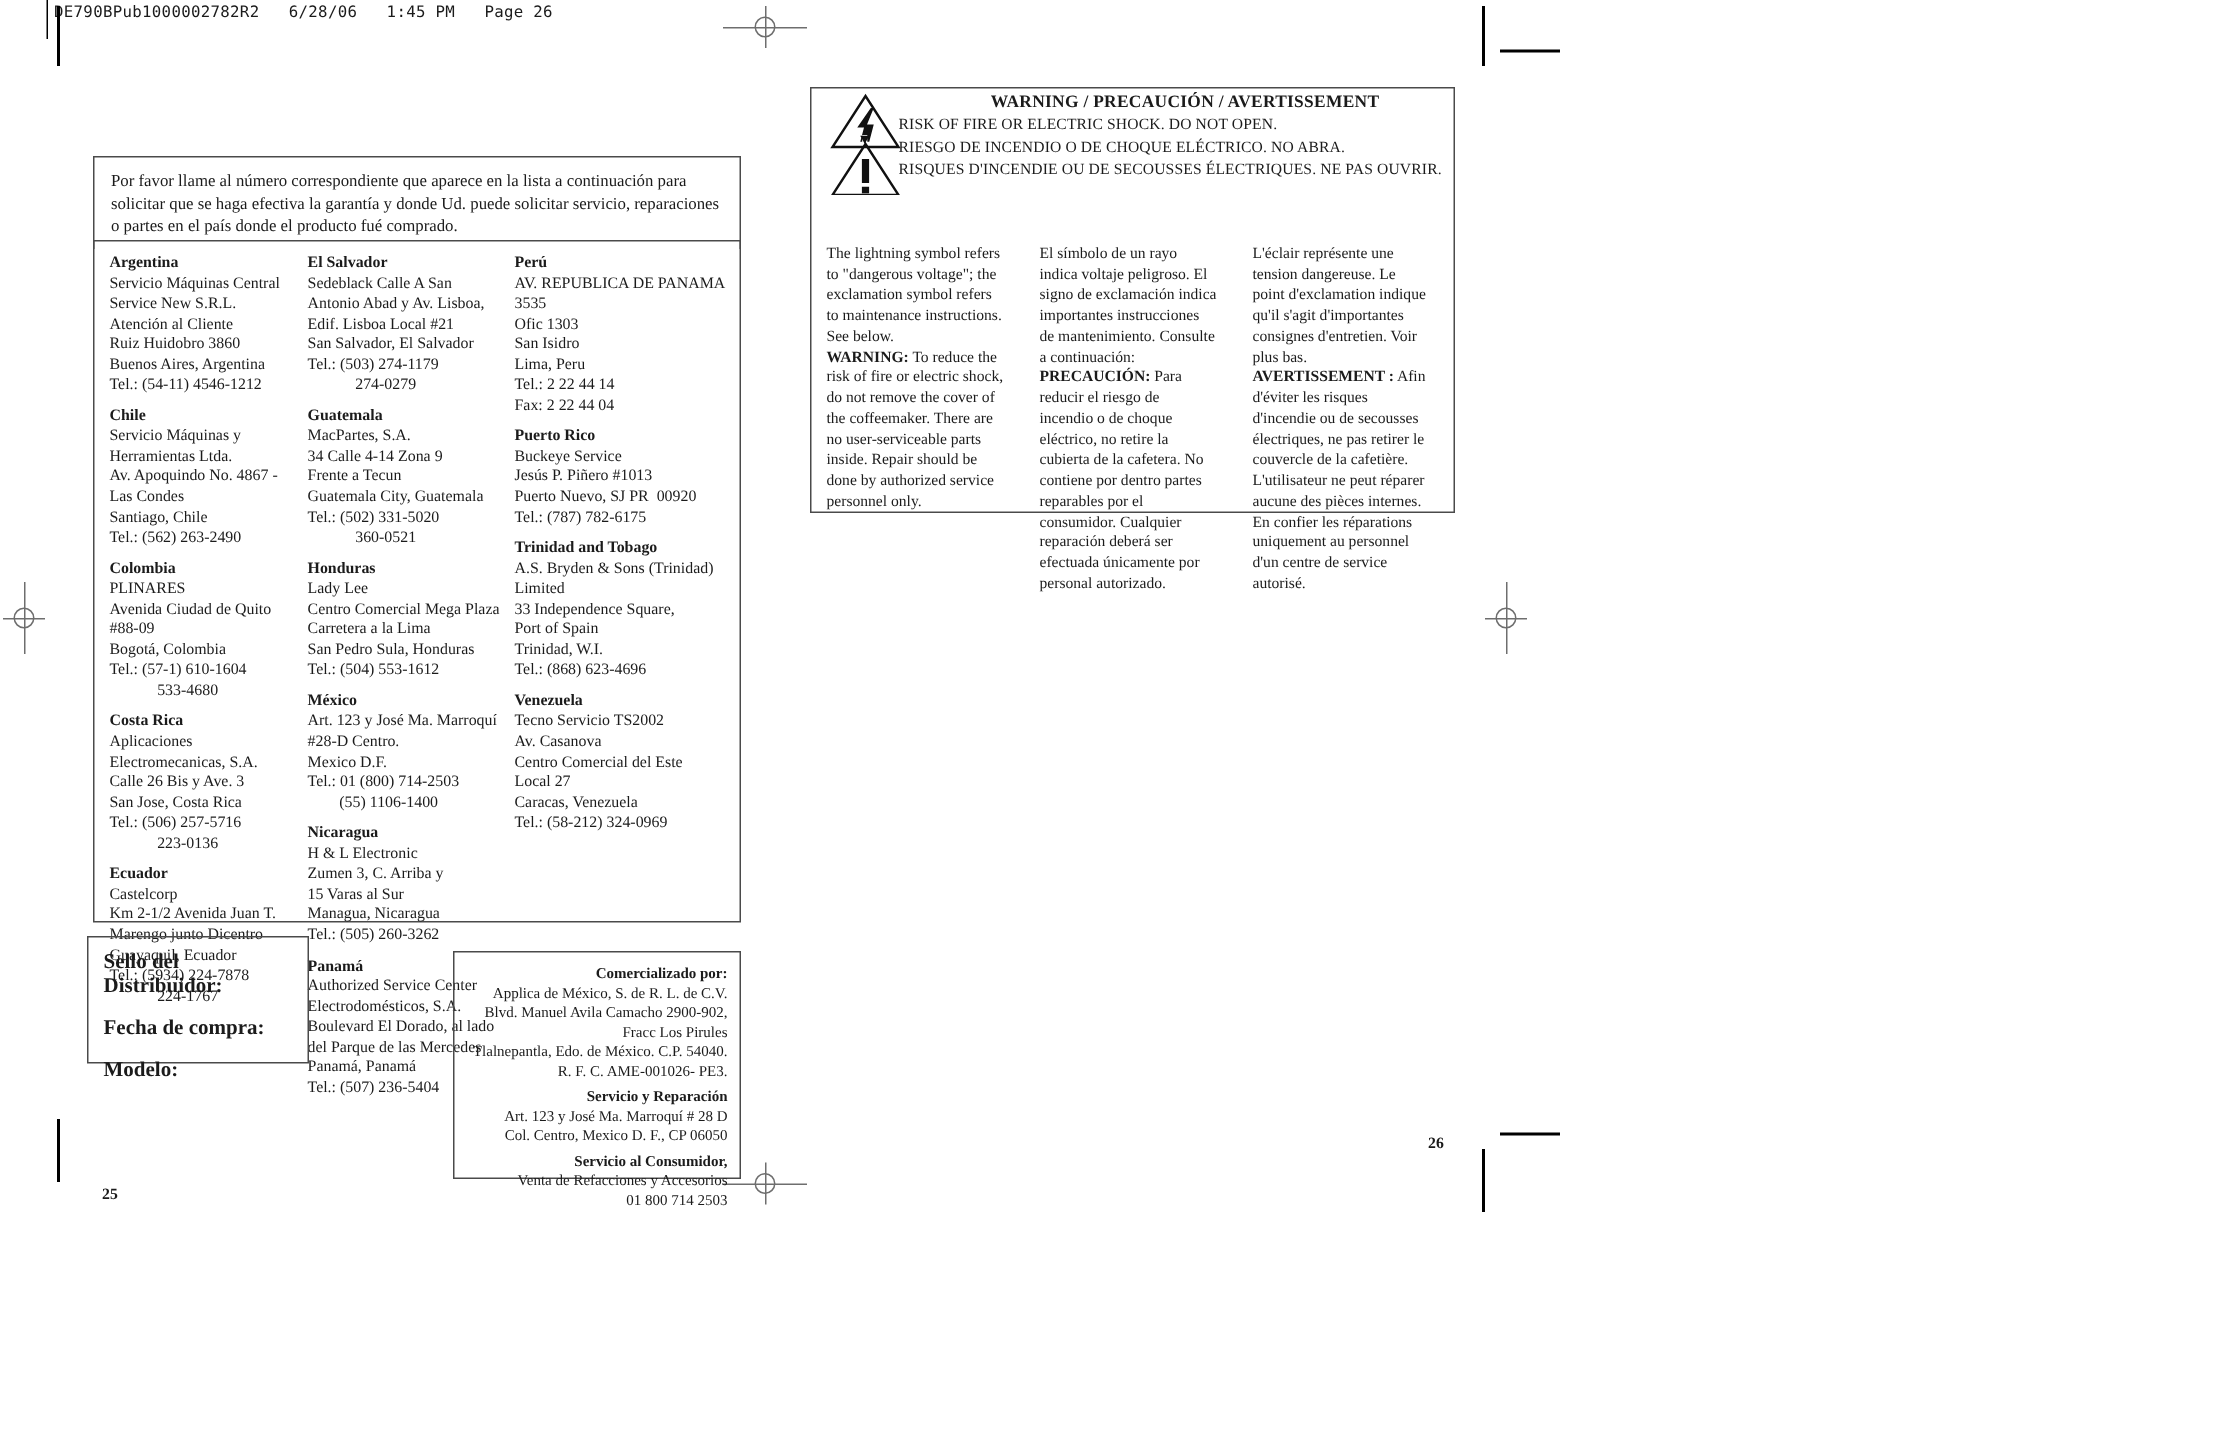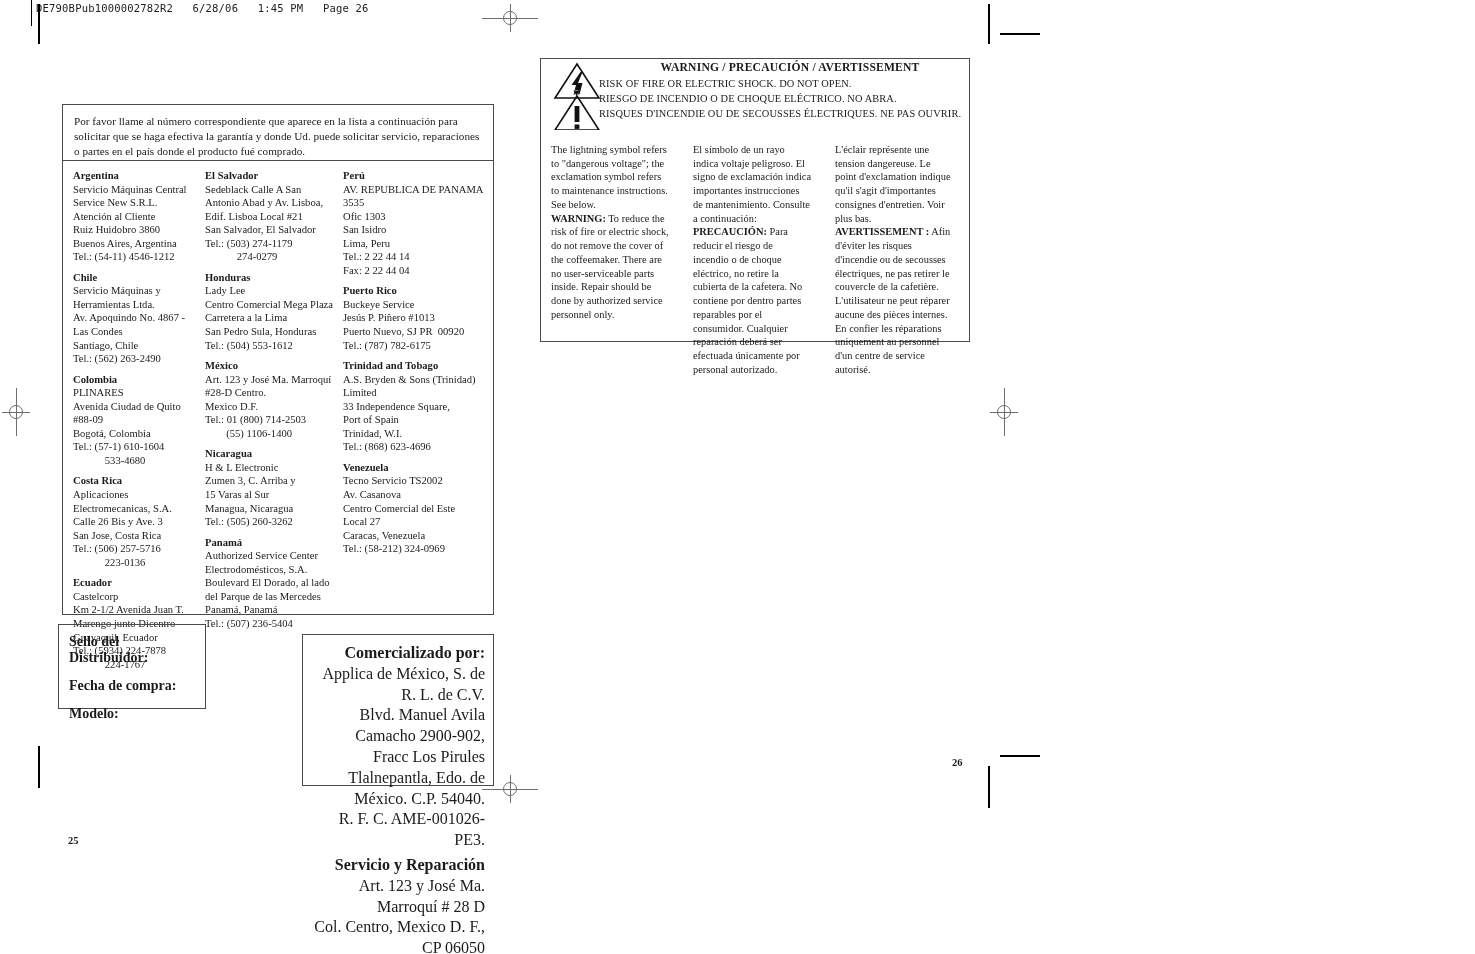--- a/index.html
+++ b/index.html
@@ -56,40 +56,40 @@
     position:absolute;left:58px;top:582px;width:148px;height:85px;
     border:1px solid #4a4a4a;box-sizing:border-box;padding:9px 10px;
   }
   .stamp-box .sline{font-weight:bold;font-size:14px;margin-bottom:12px;}
 
   .comm-box{
     position:absolute;left:302px;top:592px;width:192px;height:152px;
     border:1px solid #4a4a4a;box-sizing:border-box;
     padding:8px 8px 6px 8px;text-align:right;
   }
-  .comm-box .cl{font-size:16px;line-height:1.3;}
+  .comm-box .cl{font-size:10px;line-height:1.3;}
   .comm-box .cl.b{font-weight:bold;}
   .comm-box .gap{height:4px;}
 
   .pgnum{position:absolute;font-weight:bold;font-size:10.5px;}
-  .pgnum.l{left:68px;top:793px;}
+  .pgnum.l{left:68px;top:749px;}
 
   
   .right-page{position:absolute;left:515px;top:0;width:960px;height:954px;}
   .warn-box{
     position:absolute;left:25px;top:58px;width:430px;height:284px;
     border:1px solid #4a4a4a;box-sizing:border-box;
   }
   .warn-head{position:relative;height:64px;}
   .tri-wrap{position:absolute;left:12px;top:3px;width:48px;height:66px;}
   .warn-lines{position:absolute;left:58px;top:2px;right:6px;}
   .wl-title{text-align:center;font-weight:bold;font-size:11.6px;letter-spacing:.2px;margin-bottom:3px;padding-left:18px;}
   .wl{font-weight:normal;font-size:10.4px;line-height:1.42;letter-spacing:.1px;}
 
-  .warn-cols{position:absolute;left:10px;top:84px;right:8px;display:flex;gap:16px;}
+  .warn-cols{position:absolute;left:10px;top:104px;right:8px;display:flex;gap:16px;}
   .wcol{width:144px;padding-right:8px;box-sizing:border-box;}
   .wcol p{margin:0;font-size:10.4px;line-height:1.32;}
   .wcol b{font-weight:bold;}
 </style>
 </head>
 <body>
 
 <div class="page">
 
   <div class="slug-rule"></div>
@@ -185,20 +185,29 @@
 
         <div class="dir-col">
           <div class="entry">
             <div class="cname">El Salvador</div>
             <div class="cline">Sedeblack Calle A San</div>
             <div class="cline">Antonio Abad y Av. Lisboa,</div>
             <div class="cline">Edif. Lisboa Local #21</div>
             <div class="cline">San Salvador, El Salvador</div>
             <div class="cline">Tel.: (503) 274-1179</div>
             <div class="cline">            274-0279</div>
+          </div>
+          <div class="entry">
+            <div class="cname">Guatemala</div>
+            <div class="cline">MacPartes, S.A.</div>
+            <div class="cline">34 Calle 4-14 Zona 9</div>
+            <div class="cline">Frente a Tecun</div>
+            <div class="cline">Guatemala City, Guatemala</div>
+            <div class="cline">Tel.: (502) 331-5020</div>
+            <div class="cline">            360-0521</div>
           </div>
           <div class="entry">
             <div class="cname">Honduras</div>
             <div class="cline">Lady Lee</div>
             <div class="cline">Centro Comercial Mega Plaza</div>
             <div class="cline">Carretera a la Lima</div>
             <div class="cline">San Pedro Sula, Honduras</div>
             <div class="cline">Tel.: (504) 553-1612</div>
           </div>
           <div class="entry">

